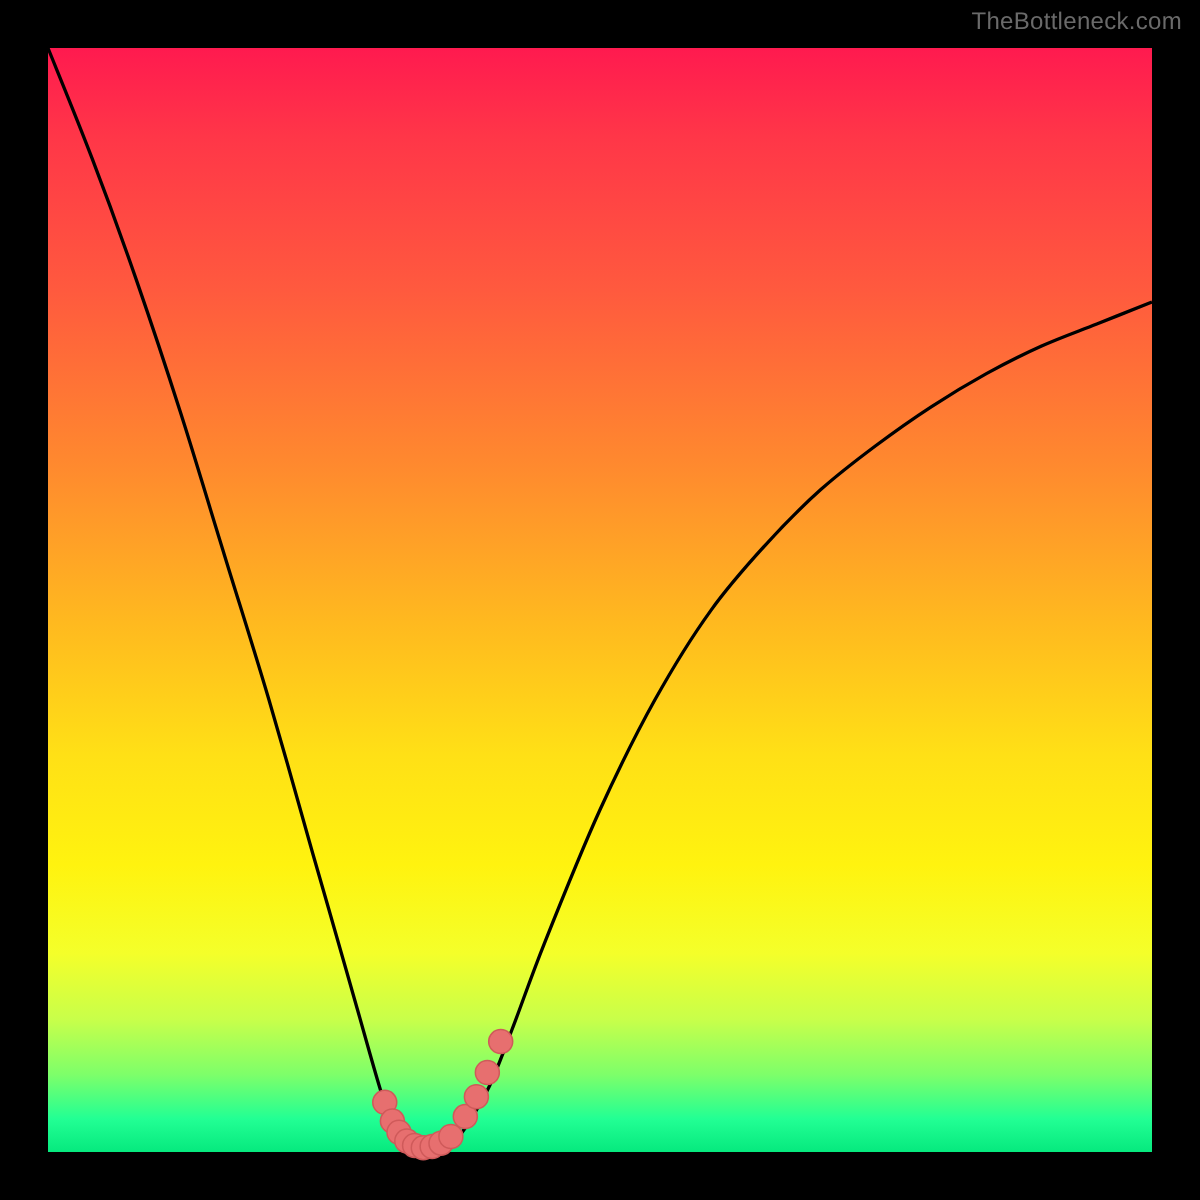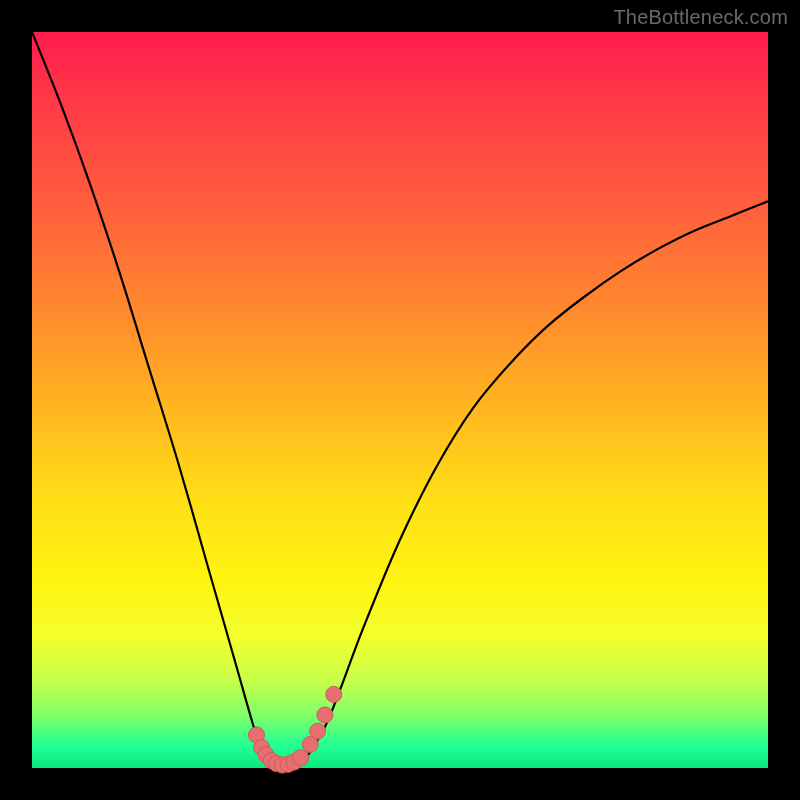--- a/index.html
+++ b/index.html
@@ -39,21 +39,21 @@
       #7dff6a 93%,
       #22ff94 97%,
       #06e97e 100%
     );
   }
   .watermark {
     position: absolute;
     top: 6px;
     right: 12px;
     color: #6a6a6a;
-    font-size: 20px;
+    font-size: 16px;
     font-weight: 500;
     letter-spacing: 0.2px;
     user-select: none;
     text-align: right;
   }
   svg.curve {
     position: absolute;
     left: 0;
     top: 0;
     width: 736px;

